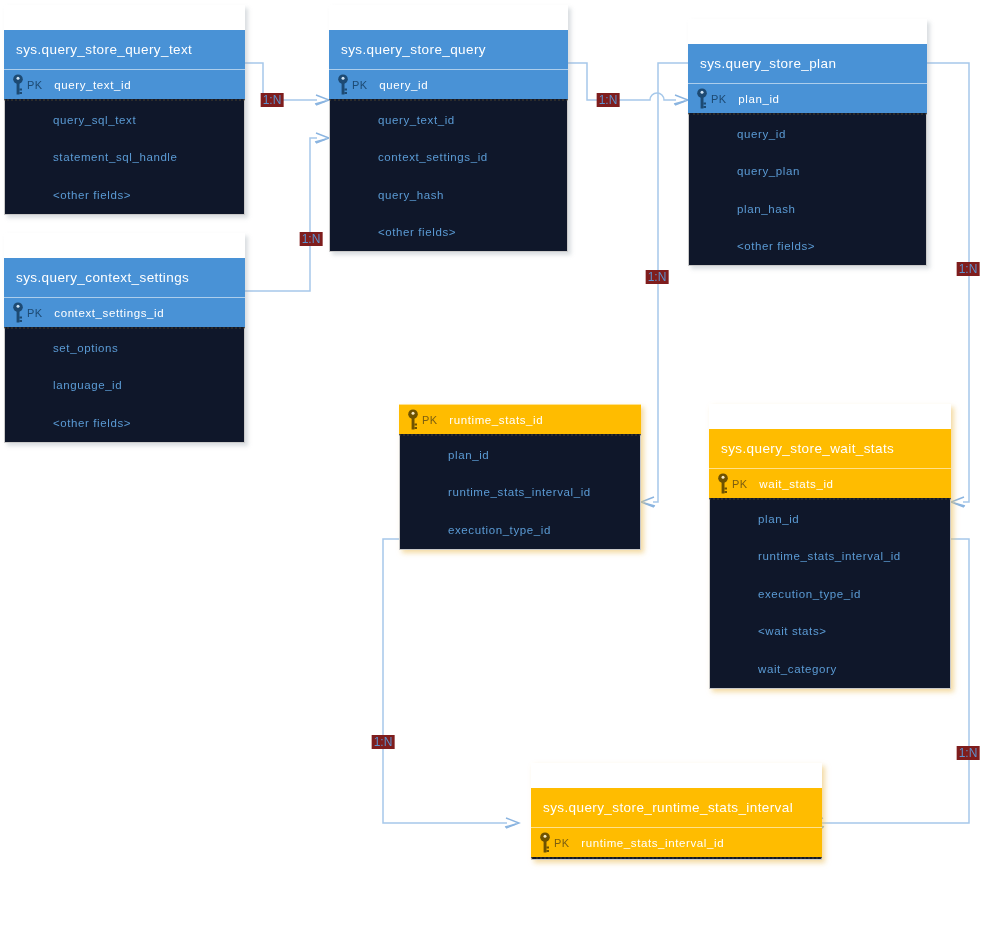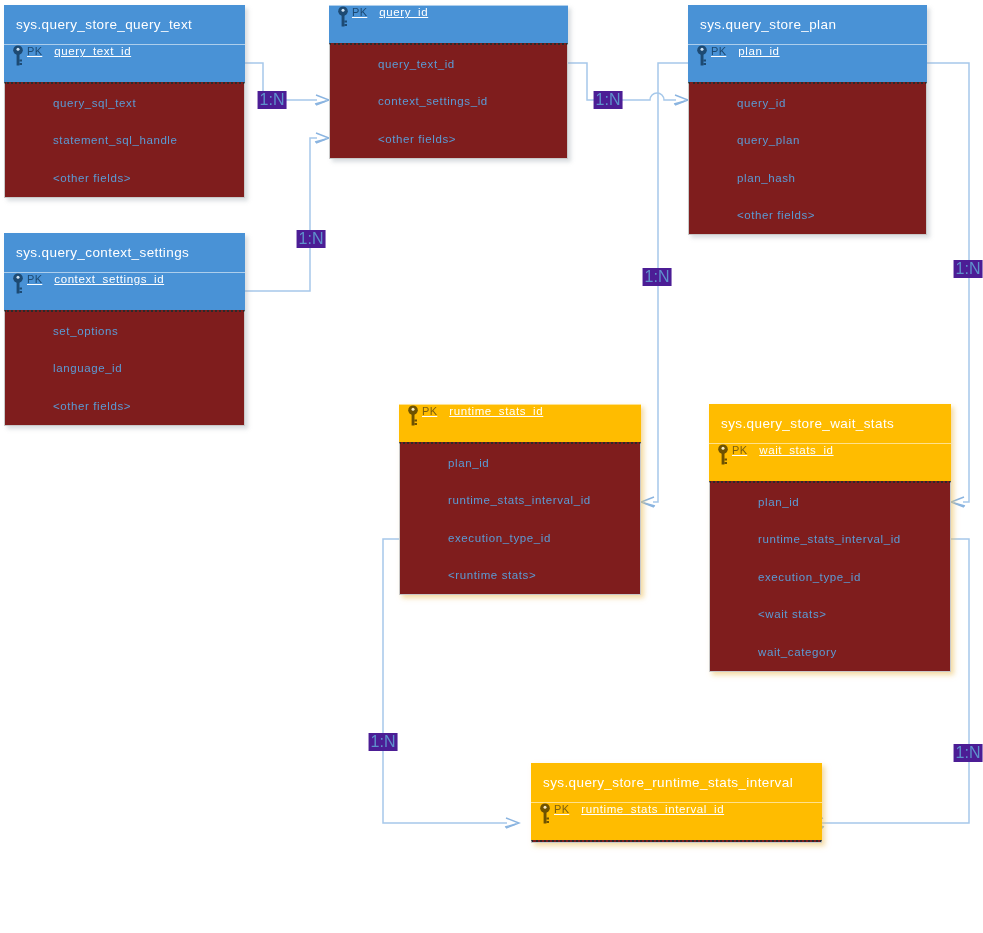--- a/index.html
+++ b/index.html
@@ -12,47 +12,47 @@
   .conn { stroke:#a6c8ea; stroke-width:1.5; fill:none; }
   .arrow { stroke:#8ab4e0; stroke-width:1.4; fill:none; }
 
   .table { position:absolute; z-index:2; }
   .table.blue  { box-shadow:3px 3px 4px rgba(150,160,170,0.35); }
   .table.amber { box-shadow:3px 3px 5px rgba(235,190,90,0.55); }
 
   .t-header {
     height:39px; line-height:39px; padding-left:12px;
     color:#ffffff; font-size:13.5px; letter-spacing:0.4px;
-    white-space:nowrap; overflow:hidden;
+    white-space:nowrap; overflow:hidden;margin-top:25px;
   }
   .blue  .t-header, .blue  .t-pk { background:#4992d6; }
   .amber .t-header, .amber .t-pk { background:#ffbc00; }
 
   .t-pk {
-    height:38px; display:flex; align-items:flex-start;
+    height:30px; display:flex; align-items:center;
     border-top:1px solid rgba(255,255,255,0.55);
-    color:#ffffff; font-size:11.5px; letter-spacing:0.6px; white-space:nowrap;text-decoration:underline;
+    color:#ffffff; font-size:11.5px; letter-spacing:0.6px; white-space:nowrap;
   }
   .key-icon { margin-left:7px; display:inline-flex; }
   .pk-label { margin-left:2px; font-size:11px; letter-spacing:0.3px; }
   .blue  .pk-label { color:#1d4a73; }
   .amber .pk-label { color:#7d5f10; }
   .pk-field { margin-left:12px; }
 
   .t-body {
-    background:#7f1d1d; border:1px solid #c9c9c9; border-top:2px dotted #2b2b2b;text-align:right;
+    background:#0f172a; border:1px solid #c9c9c9; border-top:2px dotted #2b2b2b;text-align:right;
   }
   .t-row {
     height:37.5px; display:flex; align-items:center; padding-left:48px;
     color:#5b9bd5; font-size:11.5px; letter-spacing:0.6px; white-space:nowrap;
   }
 
   .rel-label {
     position:absolute; z-index:3; transform:translate(-50%,-50%);
-    background:#4c1d95; padding:0 2px; color:#5e91cc; font-size:16px;
+    background:#7f1d1d; padding:0 2px; color:#5e91cc; font-size:12px;
   }
 </style>
 </head>
 <body>
 
 <div class="canvas">
 
   <svg class="connectors" width="983" height="933">
 
     <path class="conn" d="M245 63 H263 V100 H317"></path>
@@ -108,41 +108,43 @@
       <span class="pk-field">query_text_id</span>
     </div>
     <div class="t-body">
       <div class="t-row">query_sql_text</div>
       <div class="t-row">statement_sql_handle</div>
       <div class="t-row">&lt;other fields&gt;</div>
     </div>
   </div>
 
   <div class="table blue" style="left:329px;top:5px;width:239px">
+    <div class="t-header">sys.query_store_query</div>
     <div class="t-pk">
       <span class="key-icon">
         <svg width="14" height="22" viewBox="0 0 14 22">
             <circle cx="7" cy="5.2" r="4.8" fill="#1d4a73"></circle>
             <circle cx="7" cy="4.2" r="1.5" fill="#cfe3f5"></circle>
             <rect x="5.6" y="9" width="2.9" height="11.5" fill="#1d4a73"></rect>
             <rect x="8.4" y="14.5" width="2.6" height="2" fill="#1d4a73"></rect>
             <rect x="8.4" y="18" width="2.6" height="2" fill="#1d4a73"></rect>
           </svg>
       </span>
       <span class="pk-label">PK</span>
       <span class="pk-field">query_id</span>
     </div>
     <div class="t-body">
       <div class="t-row">query_text_id</div>
       <div class="t-row">context_settings_id</div>
-      <div class="t-row">&lt;other fields&gt;</div>
-    </div>
-  </div>
-
-  <div class="table blue" style="left:688px;top:5px;width:239px">
+      <div class="t-row">query_hash</div>
+      <div class="t-row">&lt;other fields&gt;</div>
+    </div>
+  </div>
+
+  <div class="table blue" style="left:688px;top:19px;width:239px">
     <div class="t-header">sys.query_store_plan</div>
     <div class="t-pk">
       <span class="key-icon">
         <svg width="14" height="22" viewBox="0 0 14 22">
             <circle cx="7" cy="5.2" r="4.8" fill="#1d4a73"></circle>
             <circle cx="7" cy="4.2" r="1.5" fill="#cfe3f5"></circle>
             <rect x="5.6" y="9" width="2.9" height="11.5" fill="#1d4a73"></rect>
             <rect x="8.4" y="14.5" width="2.6" height="2" fill="#1d4a73"></rect>
             <rect x="8.4" y="18" width="2.6" height="2" fill="#1d4a73"></rect>
           </svg>
@@ -191,21 +193,20 @@
             <rect x="8.4" y="18" width="2.6" height="2" fill="#6e5200"></rect>
           </svg>
       </span>
       <span class="pk-label">PK</span>
       <span class="pk-field">runtime_stats_id</span>
     </div>
     <div class="t-body">
       <div class="t-row">plan_id</div>
       <div class="t-row">runtime_stats_interval_id</div>
       <div class="t-row">execution_type_id</div>
-      <div class="t-row">&lt;runtime stats&gt;</div>
     </div>
   </div>
 
   <div class="table amber" style="left:709px;top:404px;width:242px">
     <div class="t-header">sys.query_store_wait_stats</div>
     <div class="t-pk">
       <span class="key-icon">
         <svg width="14" height="22" viewBox="0 0 14 22">
             <circle cx="7" cy="5.2" r="4.8" fill="#6e5200"></circle>
             <circle cx="7" cy="4.2" r="1.5" fill="#f7e9c0"></circle>

